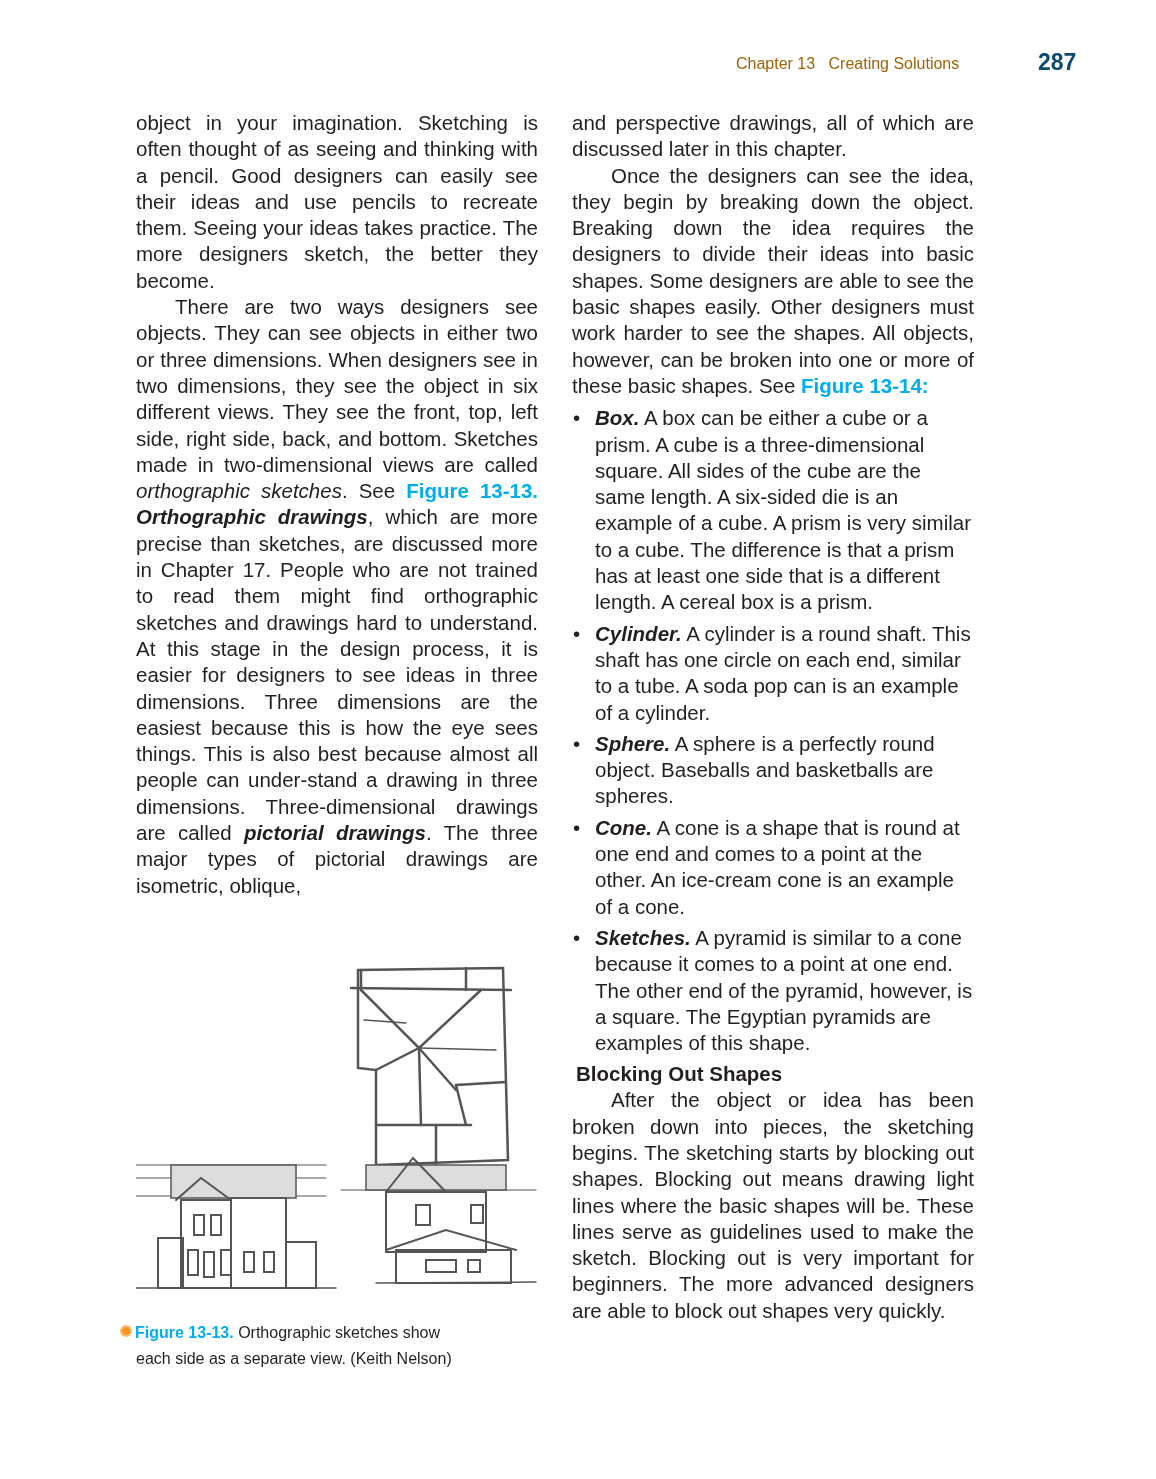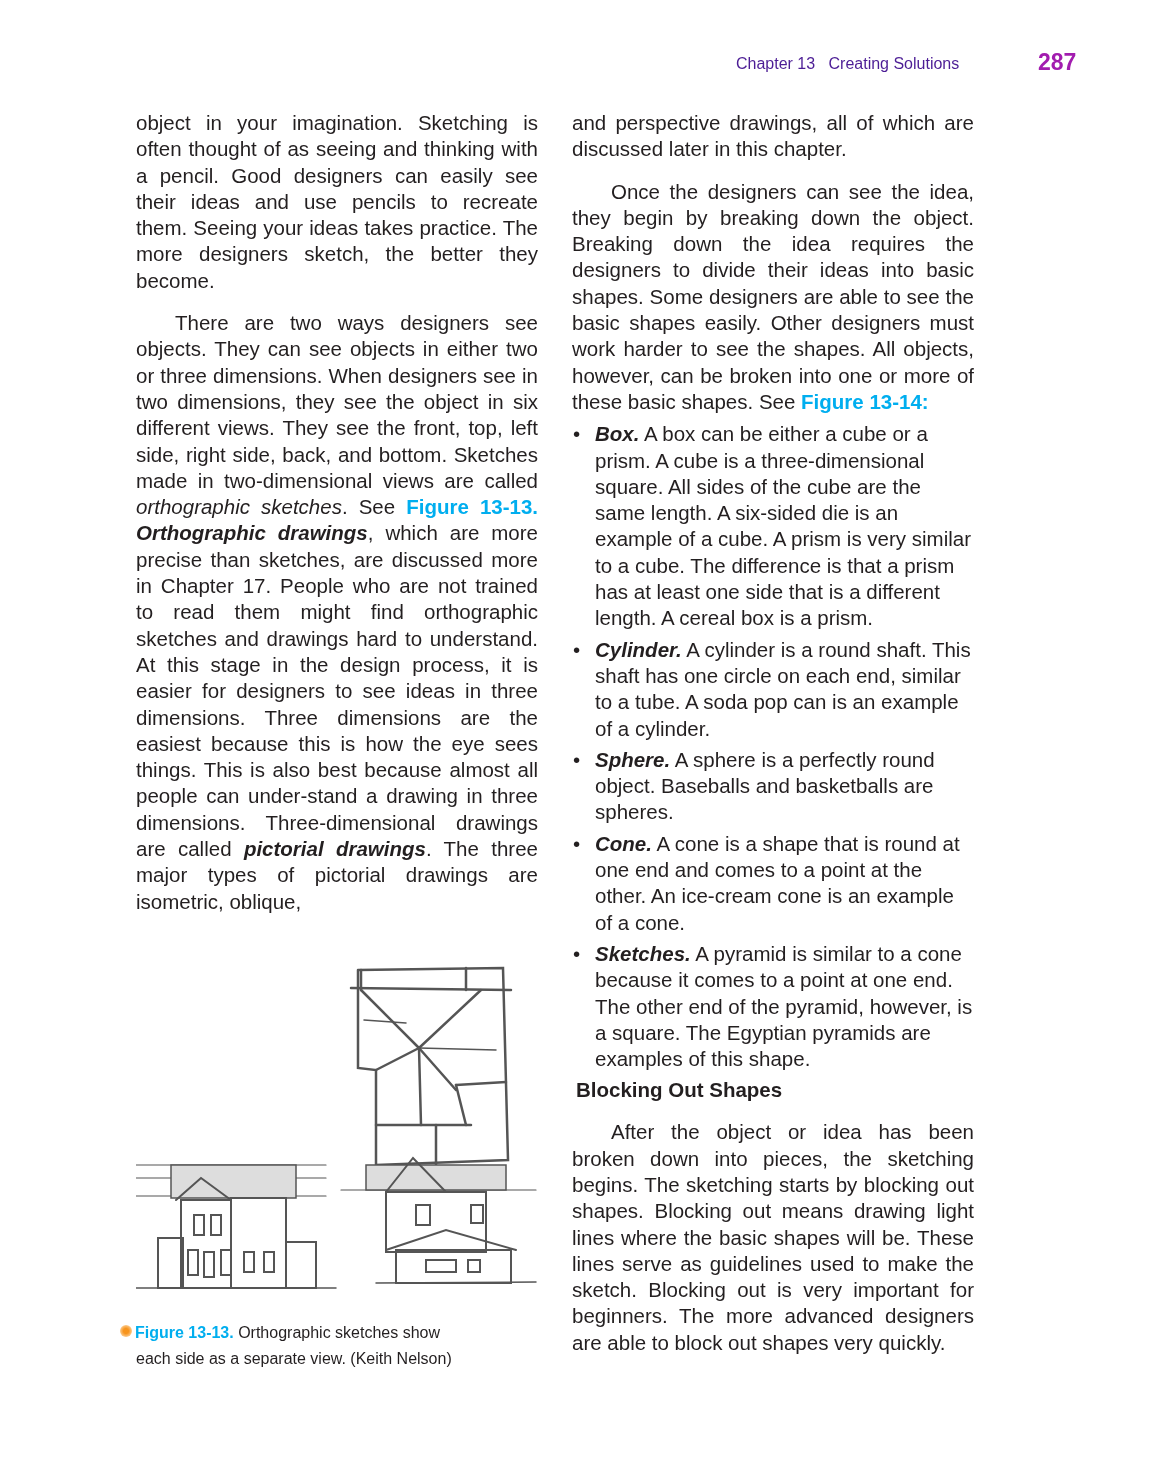--- a/index.html
+++ b/index.html
@@ -1,24 +1,24 @@
 <!DOCTYPE html>
 <html><head>
 <meta charset="utf-8">
 <style>
   html, body { margin:0; padding:0; background:#ffffff; }
   body { width:1156px; height:1479px; position:relative; overflow:hidden;
          font-family:"Liberation Sans", sans-serif; color:#231f20; }
-  .header-chapter { position:absolute; left:736px; top:55px; font-size:16px; color:#4c1d95; white-space:pre; }
-  .header-page { position:absolute; left:1038px; top:49px; font-size:23px; font-weight:bold; color:#a21caf; }
+  .header-chapter { position:absolute; left:736px; top:55px; font-size:16px; color:#a16207; white-space:pre; }
+  .header-page { position:absolute; left:1038px; top:49px; font-size:23px; font-weight:bold; color:#0c4a6e; }
   .col { position:absolute; font-size:20.5px; line-height:26.3px; text-align:justify; }
   .col-left { left:136px; top:110px; width:402px; }
   .col-right { left:572px; top:110px; width:402px; }
   p { margin:0; }
-  .indent { text-indent:39px;margin-top:16px; }
+  .indent { text-indent:39px; }
   .fig-ref { color:#00aeef; font-weight:bold; }
   .bullets { list-style:none; margin:6px 0 0 0; padding:0; text-align:left; }
   .bullets li { position:relative; padding-left:23px; margin-bottom:5px; }
   .bullets li .dot { position:absolute; left:1px; top:0; }
   .term { font-weight:bold; font-style:italic; }
   h3 { margin:4px 0 0 4px; font-size:20.5px; font-weight:bold; line-height:26px; }
   .figure { position:absolute; left:136px; top:960px; width:402px; height:335px; }
   .caption { position:absolute; left:120px; top:1320px; font-size:16px; line-height:26px; color:#231f20; }
   .caption .cap-bullet { display:inline-block; width:12px; height:12px; border-radius:50%;
         background:radial-gradient(circle, #f7941d 30%, #fbc98a 70%, #fff0 100%); margin-right:3px; vertical-align:1px; }

